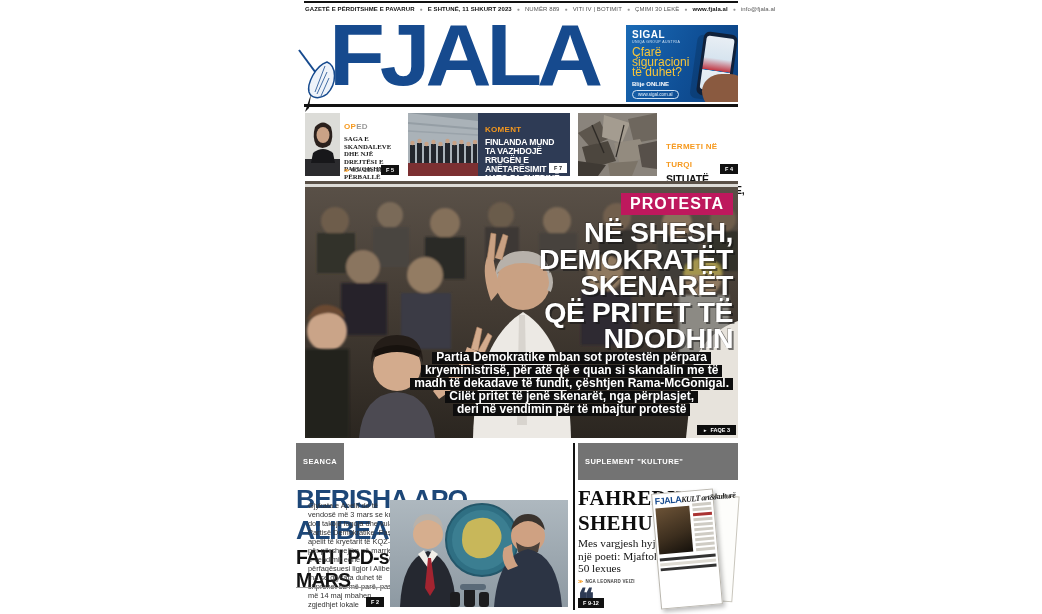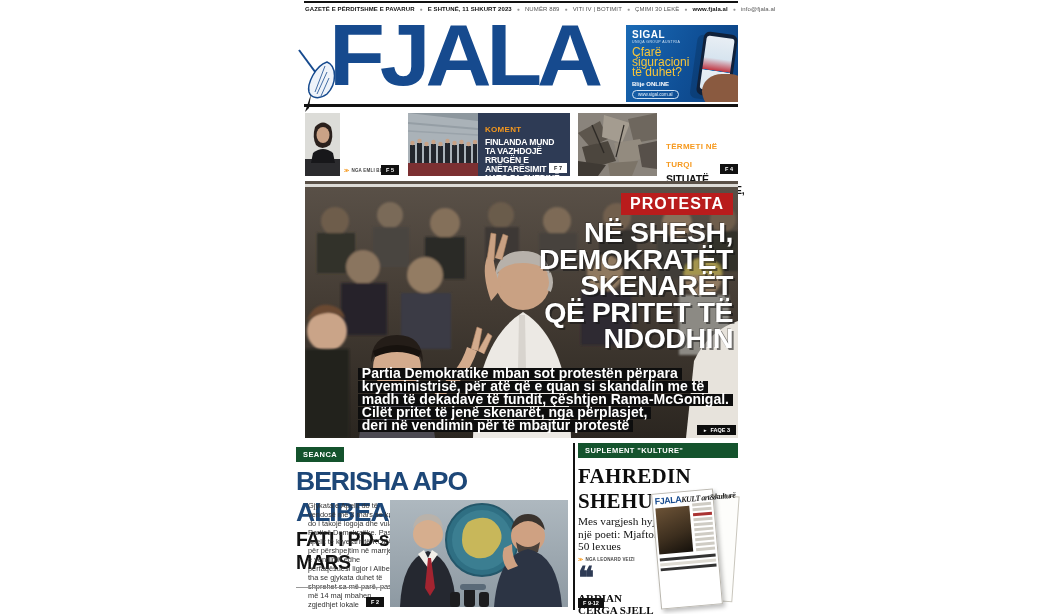--- a/index.html
+++ b/index.html
@@ -66,36 +66,36 @@
   .t3{left:273px;width:160px;}
   .t3 .t-photo{width:79px;background:#7d7a74;}
   .t3-txt{position:absolute;left:88px;right:0;top:3px;margin-top:19px;}
   .t3-head{margin-top:3px;font-weight:bold;font-size:10.5px;line-height:11px;color:#111;letter-spacing:-.2px;}
   .t3 .pagebox{position:absolute;right:0;bottom:2px;}
 
   
   .main{position:absolute;left:9px;top:181px;width:433px;height:257px;background:#39322c;overflow:hidden;}
   .main svg{position:absolute;left:0;top:0;}
   .main-white-strip{position:absolute;left:0;top:3px;right:0;height:3px;background:#f4f4f2;opacity:.85;}
-  .main-kicker{position:absolute;right:5px;top:12px;background:#b91c1c;color:#fff;font-weight:bold;
+  .main-kicker{position:absolute;right:5px;top:12px;background:#be185d;color:#fff;font-weight:bold;
       font-size:16px;letter-spacing:1px;padding:2px 9px;}
   .main-headline{position:absolute;right:5px;top:38px;text-align:right;color:#fff;font-weight:bold;
       font-size:28.5px;line-height:26.5px;letter-spacing:-.5px;
       text-shadow:2px 2px 0 rgba(20,20,20,.55), -1px -1px 0 rgba(20,20,20,.25);}
-  .main-deck{position:absolute;right:5px;top:186px;text-align:left;font-size:14px;font-weight:bold;
+  .main-deck{position:absolute;right:5px;top:170px;text-align:center;font-size:12px;font-weight:bold;
       line-height:11px;color:#fff;}
   .main-deck span{background:#0d0d0d;padding:0 4px 1px 4px;display:inline-block;margin-top:1px;}
   .main-page{position:absolute;right:2px;bottom:3px;background:#0d0d0d;color:#fff;font-size:5.5px;
       font-weight:bold;padding:2px 6px;}
   .main-page .arr{font-size:4.5px;margin-right:3px;}
 
   
   .bottom{position:absolute;left:0;top:443px;width:442px;height:167px;}
-  .kickerbox{background:#14532d;color:#fff;font-size:7.5px;font-weight:bold;letter-spacing:.4px;
-      padding:3px 7px;display:inline-block;}
+  .kickerbox{background:#737373;color:#fff;font-size:7.5px;font-weight:bold;letter-spacing:.4px;
+      padding:14px 7px;display:inline-block;}
   .vdivider{position:absolute;left:277px;top:0;width:2px;height:167px;background:#111;}
 
   .seanca{position:absolute;left:0;top:0;width:272px;height:167px;}
   .seanca-h1{margin-top:4px;color:#1d4778;font-weight:bold;font-size:26px;letter-spacing:-1px;
       transform:scaleX(1.02);transform-origin:left;}
   .seanca-h2{margin-top:0px;color:#111;font-weight:bold;font-size:19.5px;letter-spacing:-.8px;}
   .seanca-body{position:absolute;left:12px;top:58px;width:92px;font-size:7.4px;line-height:9px;color:#333;}
   .seanca-photo{position:absolute;left:94px;top:57px;width:178px;height:107px;overflow:hidden;background:#9aa6ae;}
   .seanca-pagewrap{position:absolute;left:0;bottom:2px;width:88px;border-top:1px solid #999;padding-top:2px;text-align:right;}
 
@@ -181,20 +181,24 @@
 
     <div class="teaser t1">
       <div class="t-photo">
         <svg width="35" height="63" viewBox="0 0 35 63">
           <rect width="35" height="63" fill="#dcdcd8"></rect>
           <rect x="0" y="46" width="35" height="17" fill="#2b2b2e"></rect>
           <path d="M10 14 q8 -9 16 0 q3 10 -1 18 q-8 6 -14 0 q-4 -8 -1 -18Z" fill="#2a201c"></path>
           <ellipse cx="18" cy="22" rx="6.5" ry="8" fill="#caa286"></ellipse>
           <path d="M8 40 q10 -8 20 0 l2 10 L6 50Z" fill="#17171a"></path>
         </svg>
+      </div>
+      <div class="t1-txt">
+        <span class="kicker orange">OP</span><span class="kicker" style="color:#9a9a9a;">ED</span>
+        <div class="t1-head">SAGA E SKANDALEVE DHE NJË DREJTËSI E PAFUQISHME PËRBALLË TYRE</div>
       </div>
       <div class="t1-byrow byline">
         <span class="arr">≫</span><span>NGA EMLI BIBOLLI</span>
       </div>
       <span class="pagebox">F 5</span>
     </div>
 
     <div class="teaser t2">
       <div class="t-photo">
         <svg width="70" height="63" viewBox="0 0 70 63">

